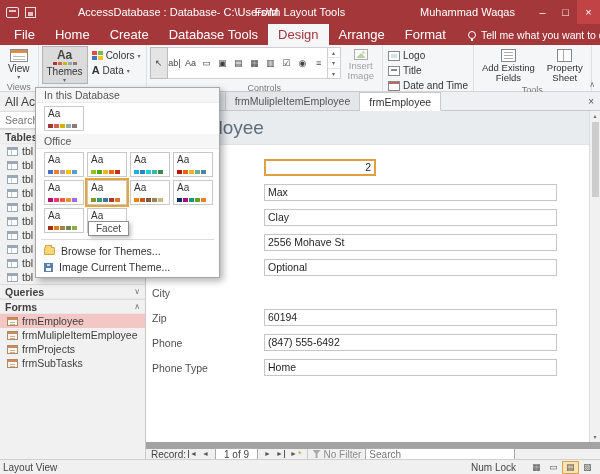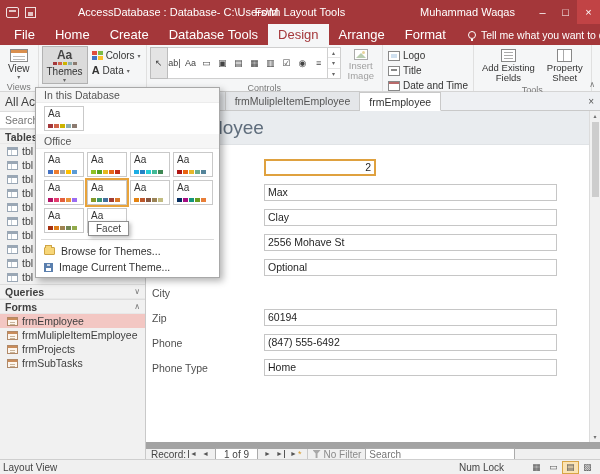--- a/index.html
+++ b/index.html
@@ -121,21 +121,21 @@
   .nbtn.lastb span{border-right:1px solid #555;padding-right:1px}
   .newstar{color:#D99C2B;font-size:9px;margin-left:-2px}
   .pos{height:13px;background:#fff;border:1px solid #ababab;line-height:11px;padding:0 8px;margin:0 3px;white-space:nowrap}
   .vr{width:1px;height:11px;background:#c9c9c9;margin:0 5px;flex:none}
   .nofilter{display:flex;align-items:center;gap:3px;color:#8a8a8a;white-space:nowrap}
   .ic-funnel{width:8px;height:8px;background:#a8a8a8;clip-path:polygon(0 0,100% 0,62% 45%,62% 100%,38% 100%,38% 45%);flex:none}
   .searchbox{height:13px;width:150px;border:1px solid #ababab;background:#fff;font-size:10px;color:#444;padding:0 3px;margin-left:4px;outline:none}
 
   
   .statusbar{position:absolute;left:0;right:0;bottom:0;height:15px;background:#f0f0f0;border-top:1px solid #cfcfcf;display:flex;align-items:center;padding:0 3px;font-size:10px;color:#444}
-  .sb-right{margin-left:auto;display:flex;align-items:center;gap:24px;padding-right:1px}
+  .sb-right{margin-left:auto;display:flex;align-items:center;gap:12px;padding-right:1px}
   .viewbtns{display:flex}
   .vbtn{width:17px;height:13px;display:flex;align-items:center;justify-content:center;font-size:9px;color:#555;border:1px solid transparent}
   .vbtn.active{background:#fbe3b3;border-color:#d8a545}
 
   
   .themes-menu{position:absolute;left:35px;top:87px;width:185px;background:#fff;border:1px solid #a8a8a8;box-shadow:3px 3px 7px rgba(0,0,0,.3);z-index:50;padding-bottom:2px}
   .menu-h{height:15px;line-height:15px;padding:0 8px;font-size:10.5px;color:#555;background:#f6f6f6;border-bottom:1px solid #ececec;white-space:nowrap}
   .thumb-row{padding:3px 8px}
   .thumb{width:40px;height:25px;background:#fff;border:1px solid #c9c9c9;display:flex;flex-direction:column;justify-content:space-between;padding:2px 3px}
   .thumb .aa{font-size:10px;line-height:10px;color:#333}

